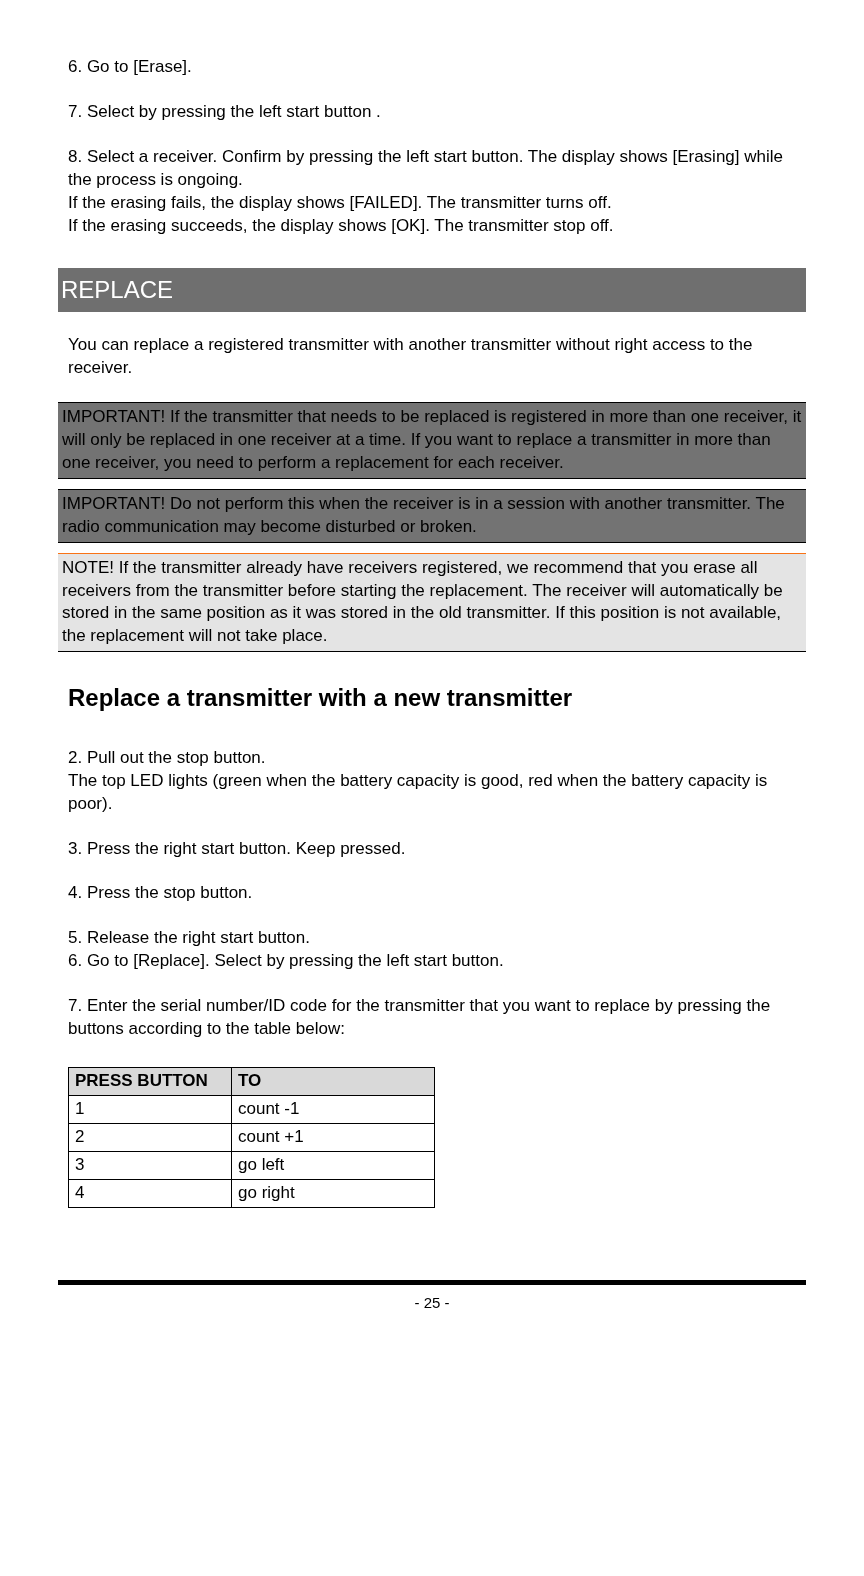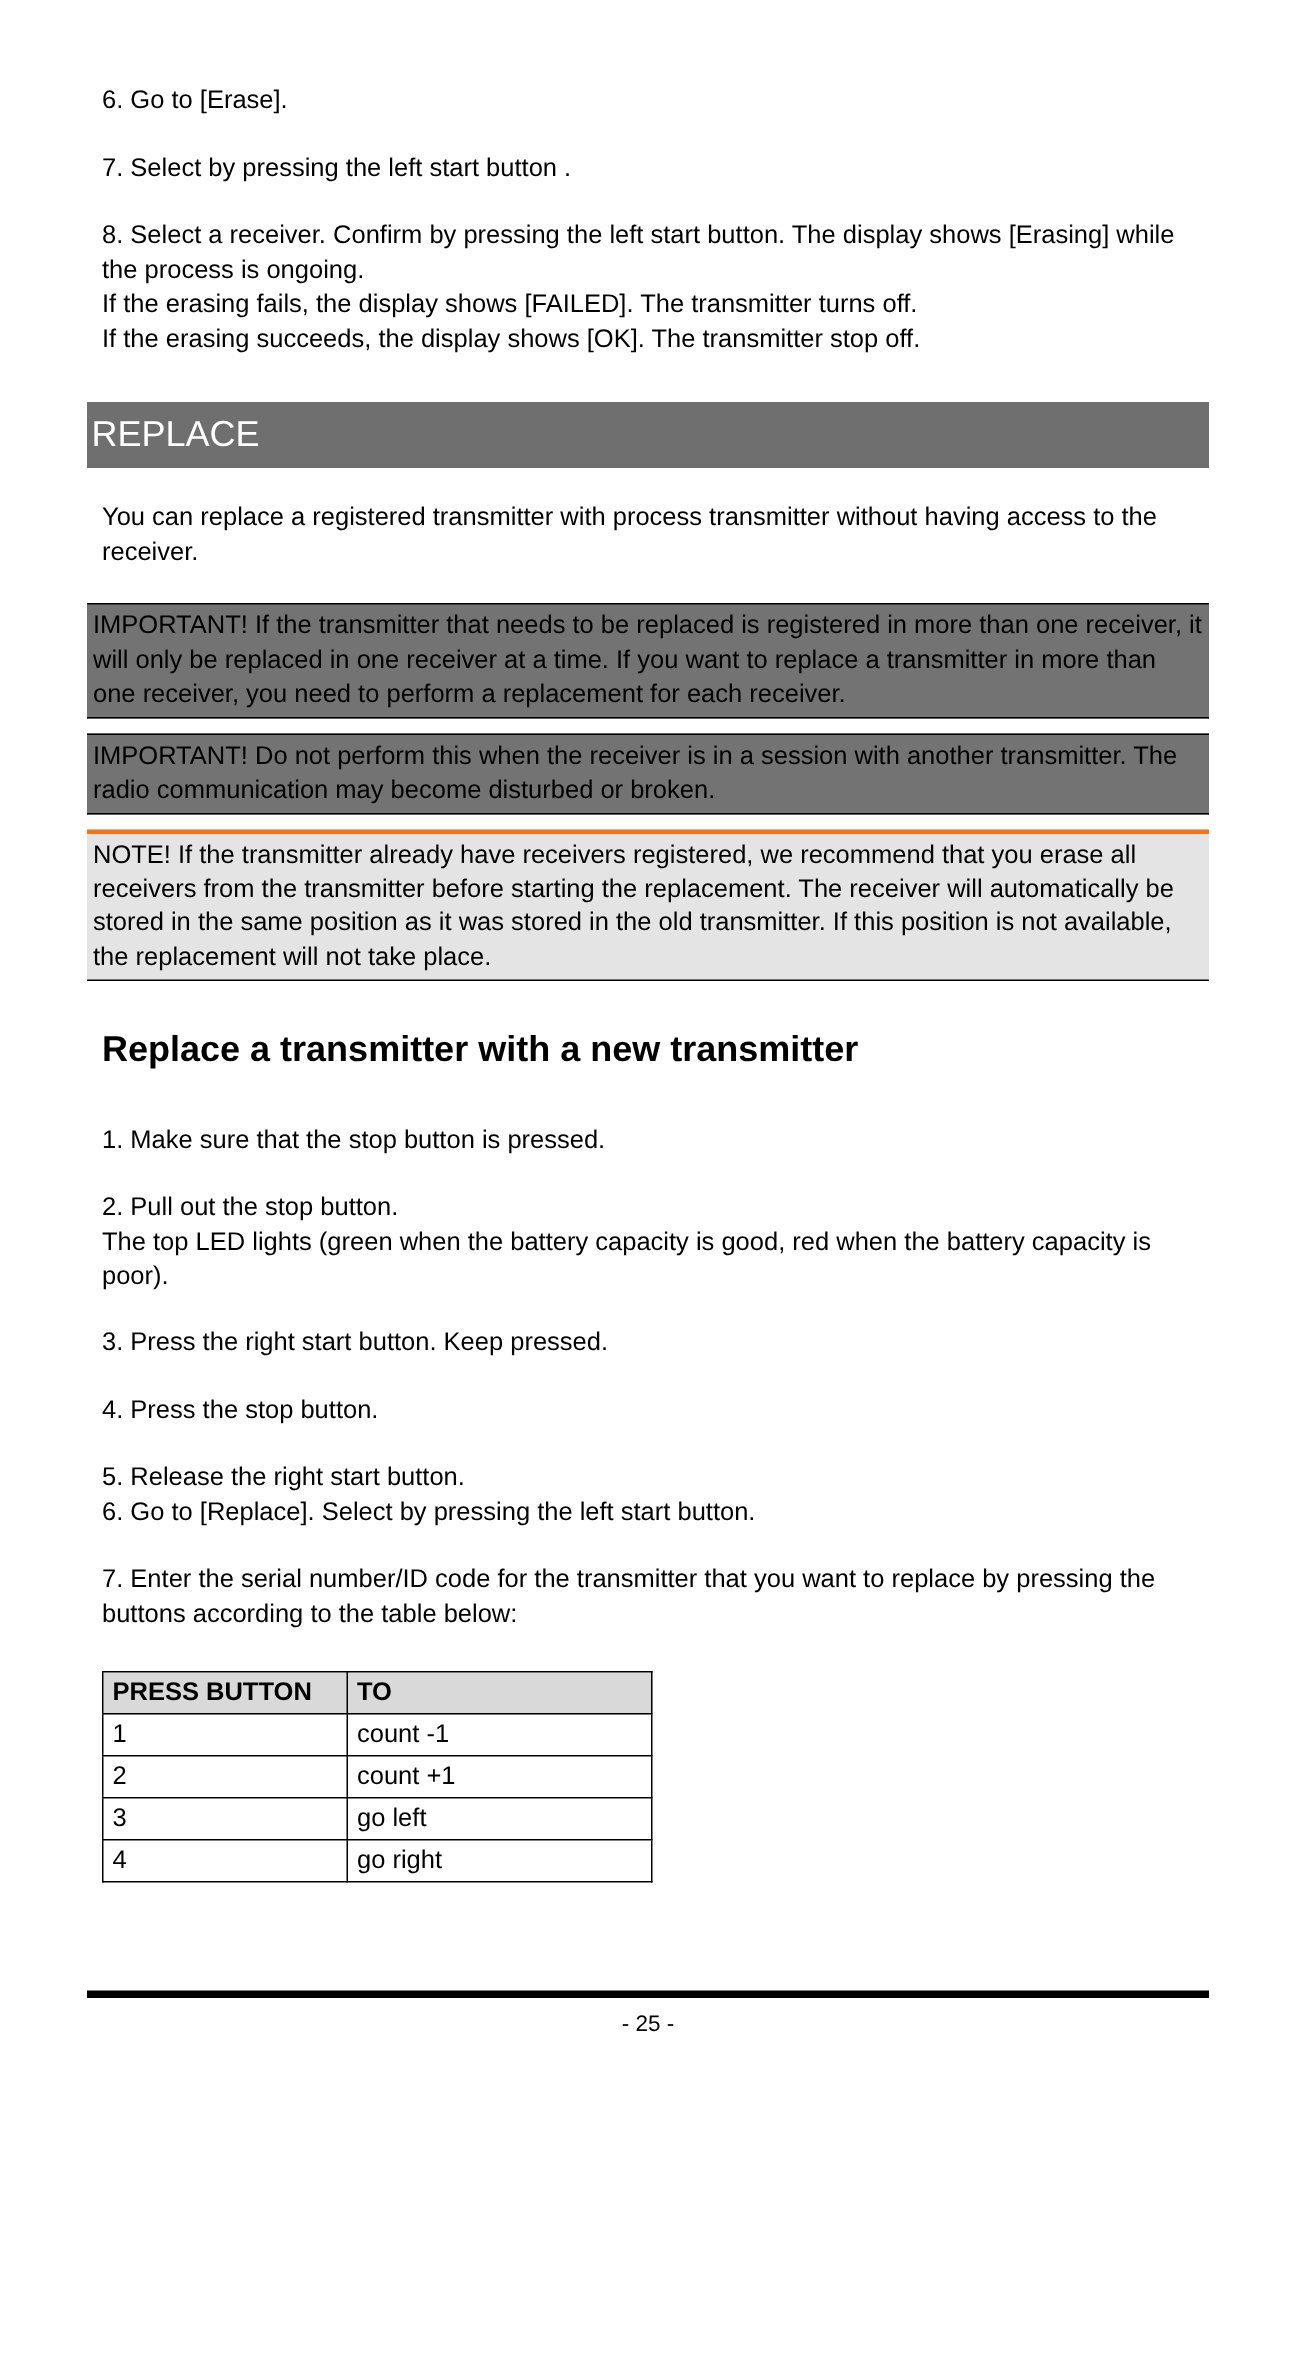--- a/index.html
+++ b/index.html
@@ -38,21 +38,21 @@
     background: #737373;
     border-top: 1px solid #000;
     border-bottom: 1px solid #000;
     padding: 3px 4px;
     margin: 10px 0 10px -10px;
     width: calc(100% + 20px);
     box-sizing: border-box;
   }
   .note-box {
     background: #e4e4e4;
-    border-top: 3px solid #f97316;
+    border-top: 1px solid #f97316;
     border-bottom: 1px solid #000;
     padding: 3px 4px;
     margin: 10px 0 30px -10px;
     width: calc(100% + 20px);
     box-sizing: border-box;
   }
   h2.subheading {
     font-family: Arial, Helvetica, sans-serif;
     font-weight: bold;
     font-size: 24px;
@@ -98,37 +98,36 @@
 
   <p class="para">6. Go to [Erase].</p>
   <p class="para">7. Select by pressing the left start button .</p>
 
   <p class="tight">8. Select a receiver. Confirm by pressing the left start button. The display shows [Erasing] while the process is ongoing.</p>
   <p class="tight">If the erasing fails, the display shows [FAILED]. The transmitter turns off.</p>
   <p class="para">If the erasing succeeds, the display shows [OK]. The transmitter stop off.</p>
 
   <div class="section-bar">REPLACE</div>
 
-  <p class="para">You can replace a registered transmitter with process transmitter without having access to the receiver.</p>
+  <p class="para">You can replace a registered transmitter with another transmitter without right access to the receiver.</p>
 
   <div class="important-box">
     <span>IMPORTANT! If the transmitter that needs to be replaced is registered in more than one receiver, it will only be replaced in one receiver at a time. If you want to replace a transmitter in more than one receiver, you need to perform a replacement for each receiver.</span>
   </div>
 
   <div class="important-box">
     <span>IMPORTANT! Do not perform this when the receiver is in a session with another transmitter. The radio communication may become disturbed or broken.</span>
   </div>
 
   <div class="note-box">
     <span>NOTE! If the transmitter already have receivers registered, we recommend that you erase all receivers from the transmitter before starting the replacement. The receiver will automatically be stored in the same position as it was stored in the old transmitter. If this position is not available, the replacement will not take place.</span>
   </div>
 
   <h2 class="subheading">Replace a transmitter with a new transmitter</h2>
 
-  <p class="para">1. Make sure that the stop button is pressed.</p>
 
   <p class="tight">2. Pull out the stop button.</p>
   <p class="para">The top LED lights (green when the battery capacity is good, red when the battery capacity is poor).</p>
 
   <p class="para">3. Press the right start button. Keep pressed.</p>
 
   <p class="para">4. Press the stop button.</p>
 
   <p class="tight">5. Release the right start button.</p>
 

